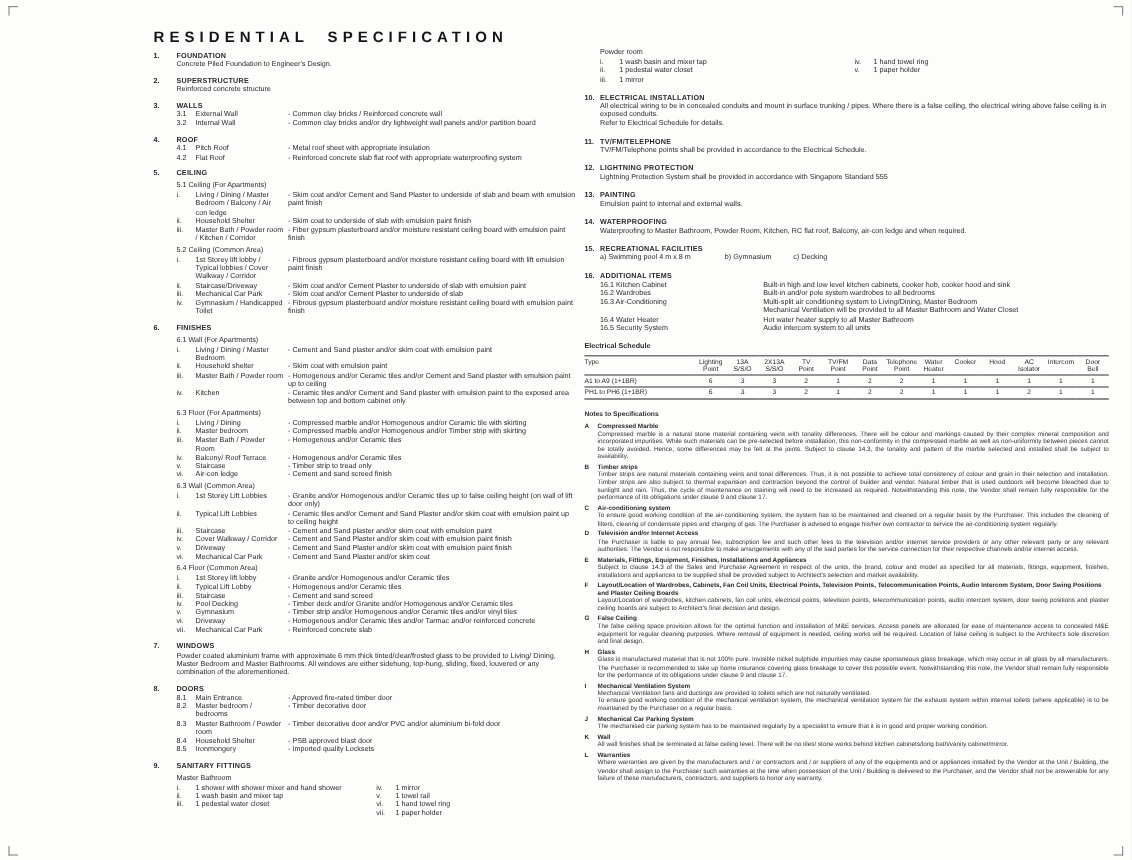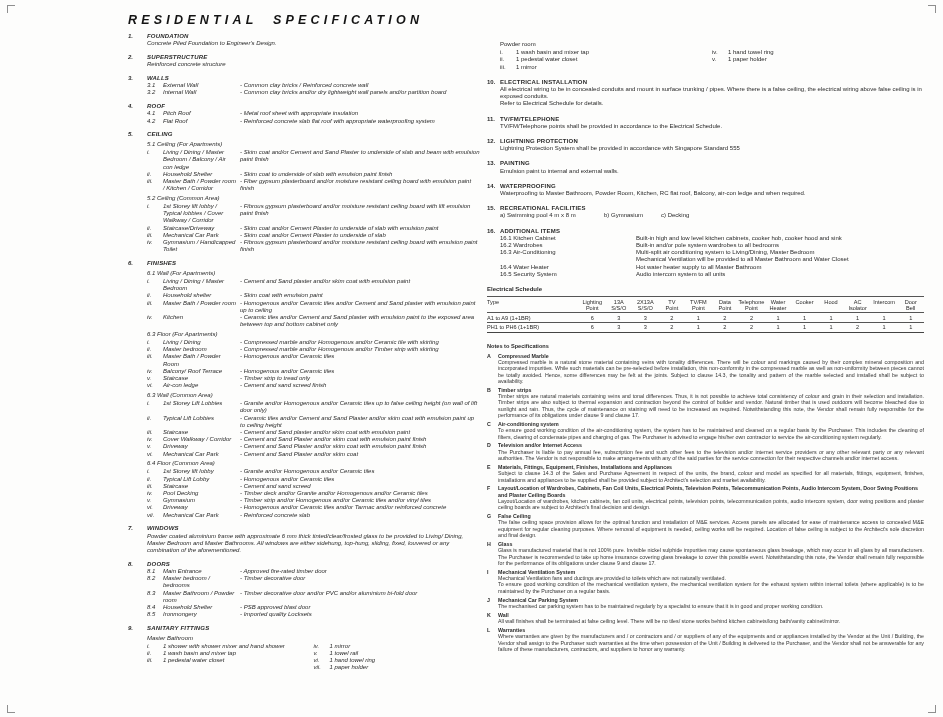--- a/index.html
+++ b/index.html
@@ -10,21 +10,21 @@
   
   .crop { position:absolute; width:8px; height:8px; border:0 solid #6b6b6b; opacity:.75; }
   .crop.tl { left:7px;  top:5px;    border-left-width:1.5px; border-top-width:1.5px; }
   .crop.tr { right:7px; top:5px;    border-right-width:1.5px; border-top-width:1.5px; }
   .crop.bl { left:7px;  bottom:4px; border-left-width:1.5px; border-bottom-width:1.5px; }
   .crop.br { right:7px; bottom:4px; border-right-width:1.5px; border-bottom-width:1.5px; }
 
   .doc-title { font-size:12.5px; font-weight:bold; letter-spacing:4.2px; word-spacing:8px; color:#141414; margin-bottom:9px; white-space:nowrap; }
 
   .col { position:absolute; font-size:6px; line-height:7.2px; }
-  .col-left  { left:128px; top:17px; width:352px;font-style:italic; }
+  .col-left  { left:128px; top:28px; width:352px; }
   .col-right { left:487px; top:41px; width:437px; }
 
   .sec { position:relative; padding-left:19px; margin-bottom:6.5px; }
   .col-right .sec { padding-left:13px; margin-bottom:8px; }
   .sec-head .num { position:absolute; left:0; font-weight:bold; }
   .sec-head .ttl { font-weight:bold; letter-spacing:.2px; }
 
   .para { margin-top:0; }
   .sub { margin:2.5px 0 1px; }
   .sec > .sub:first-child { margin-top:0; }

